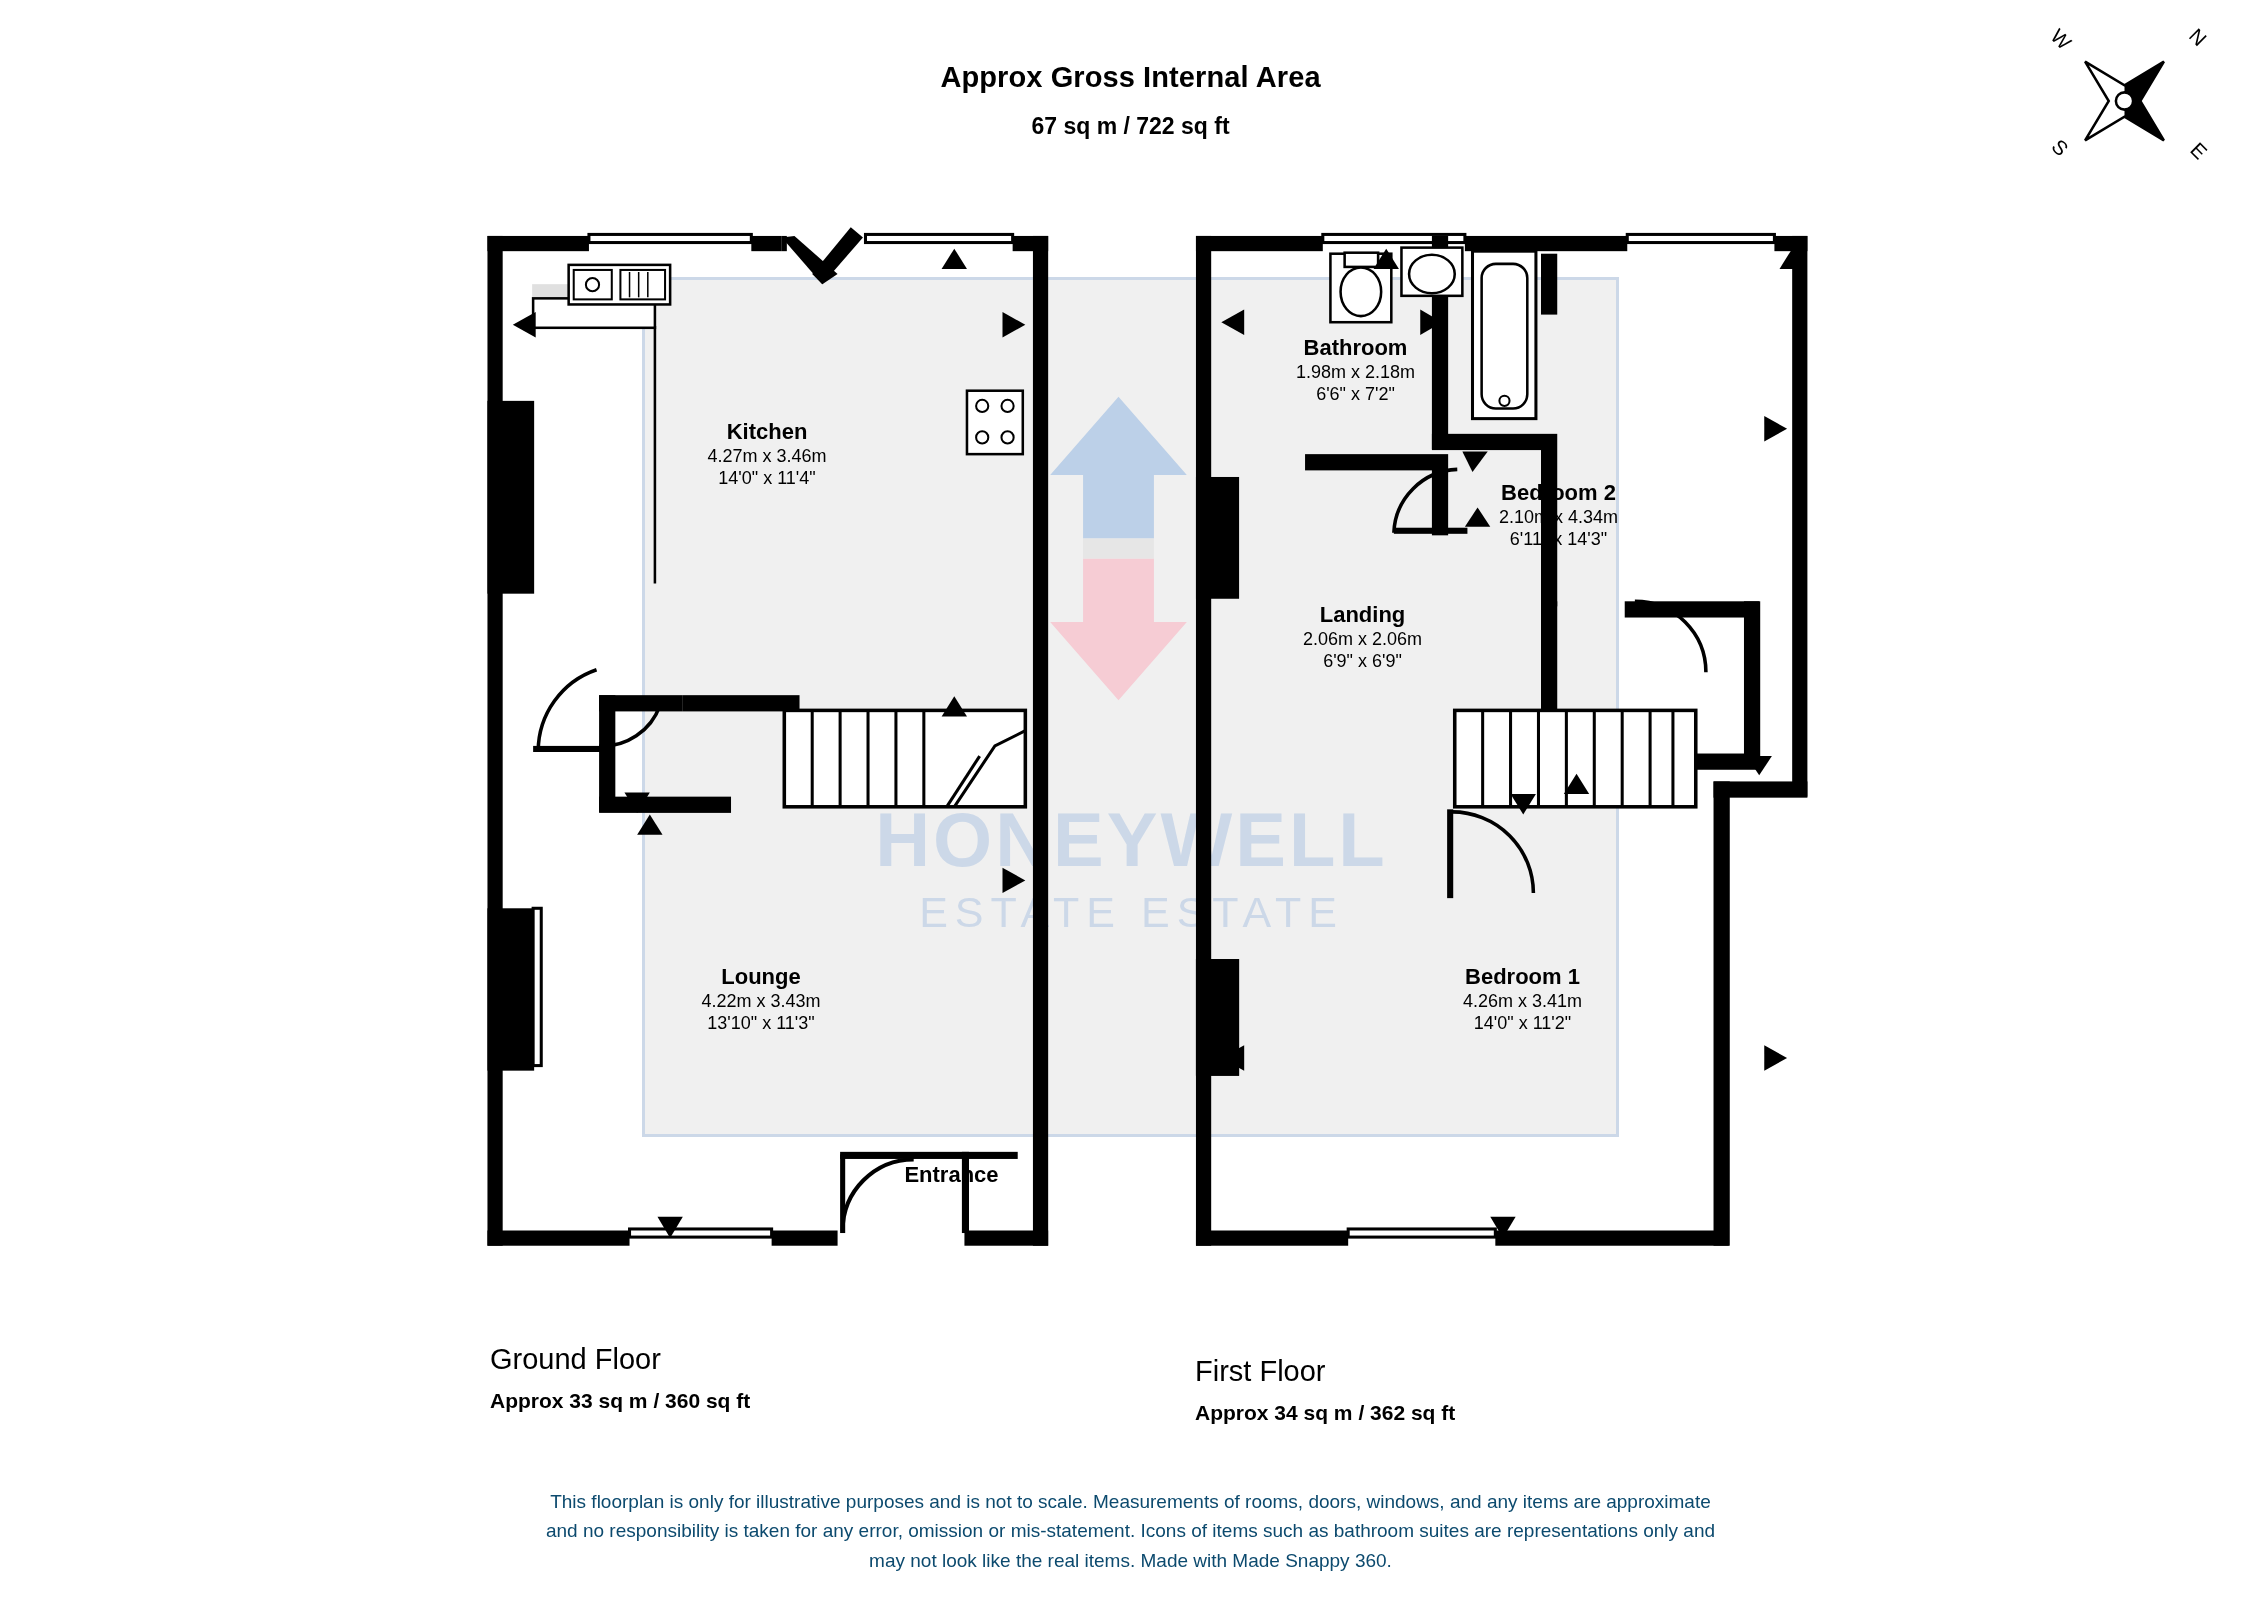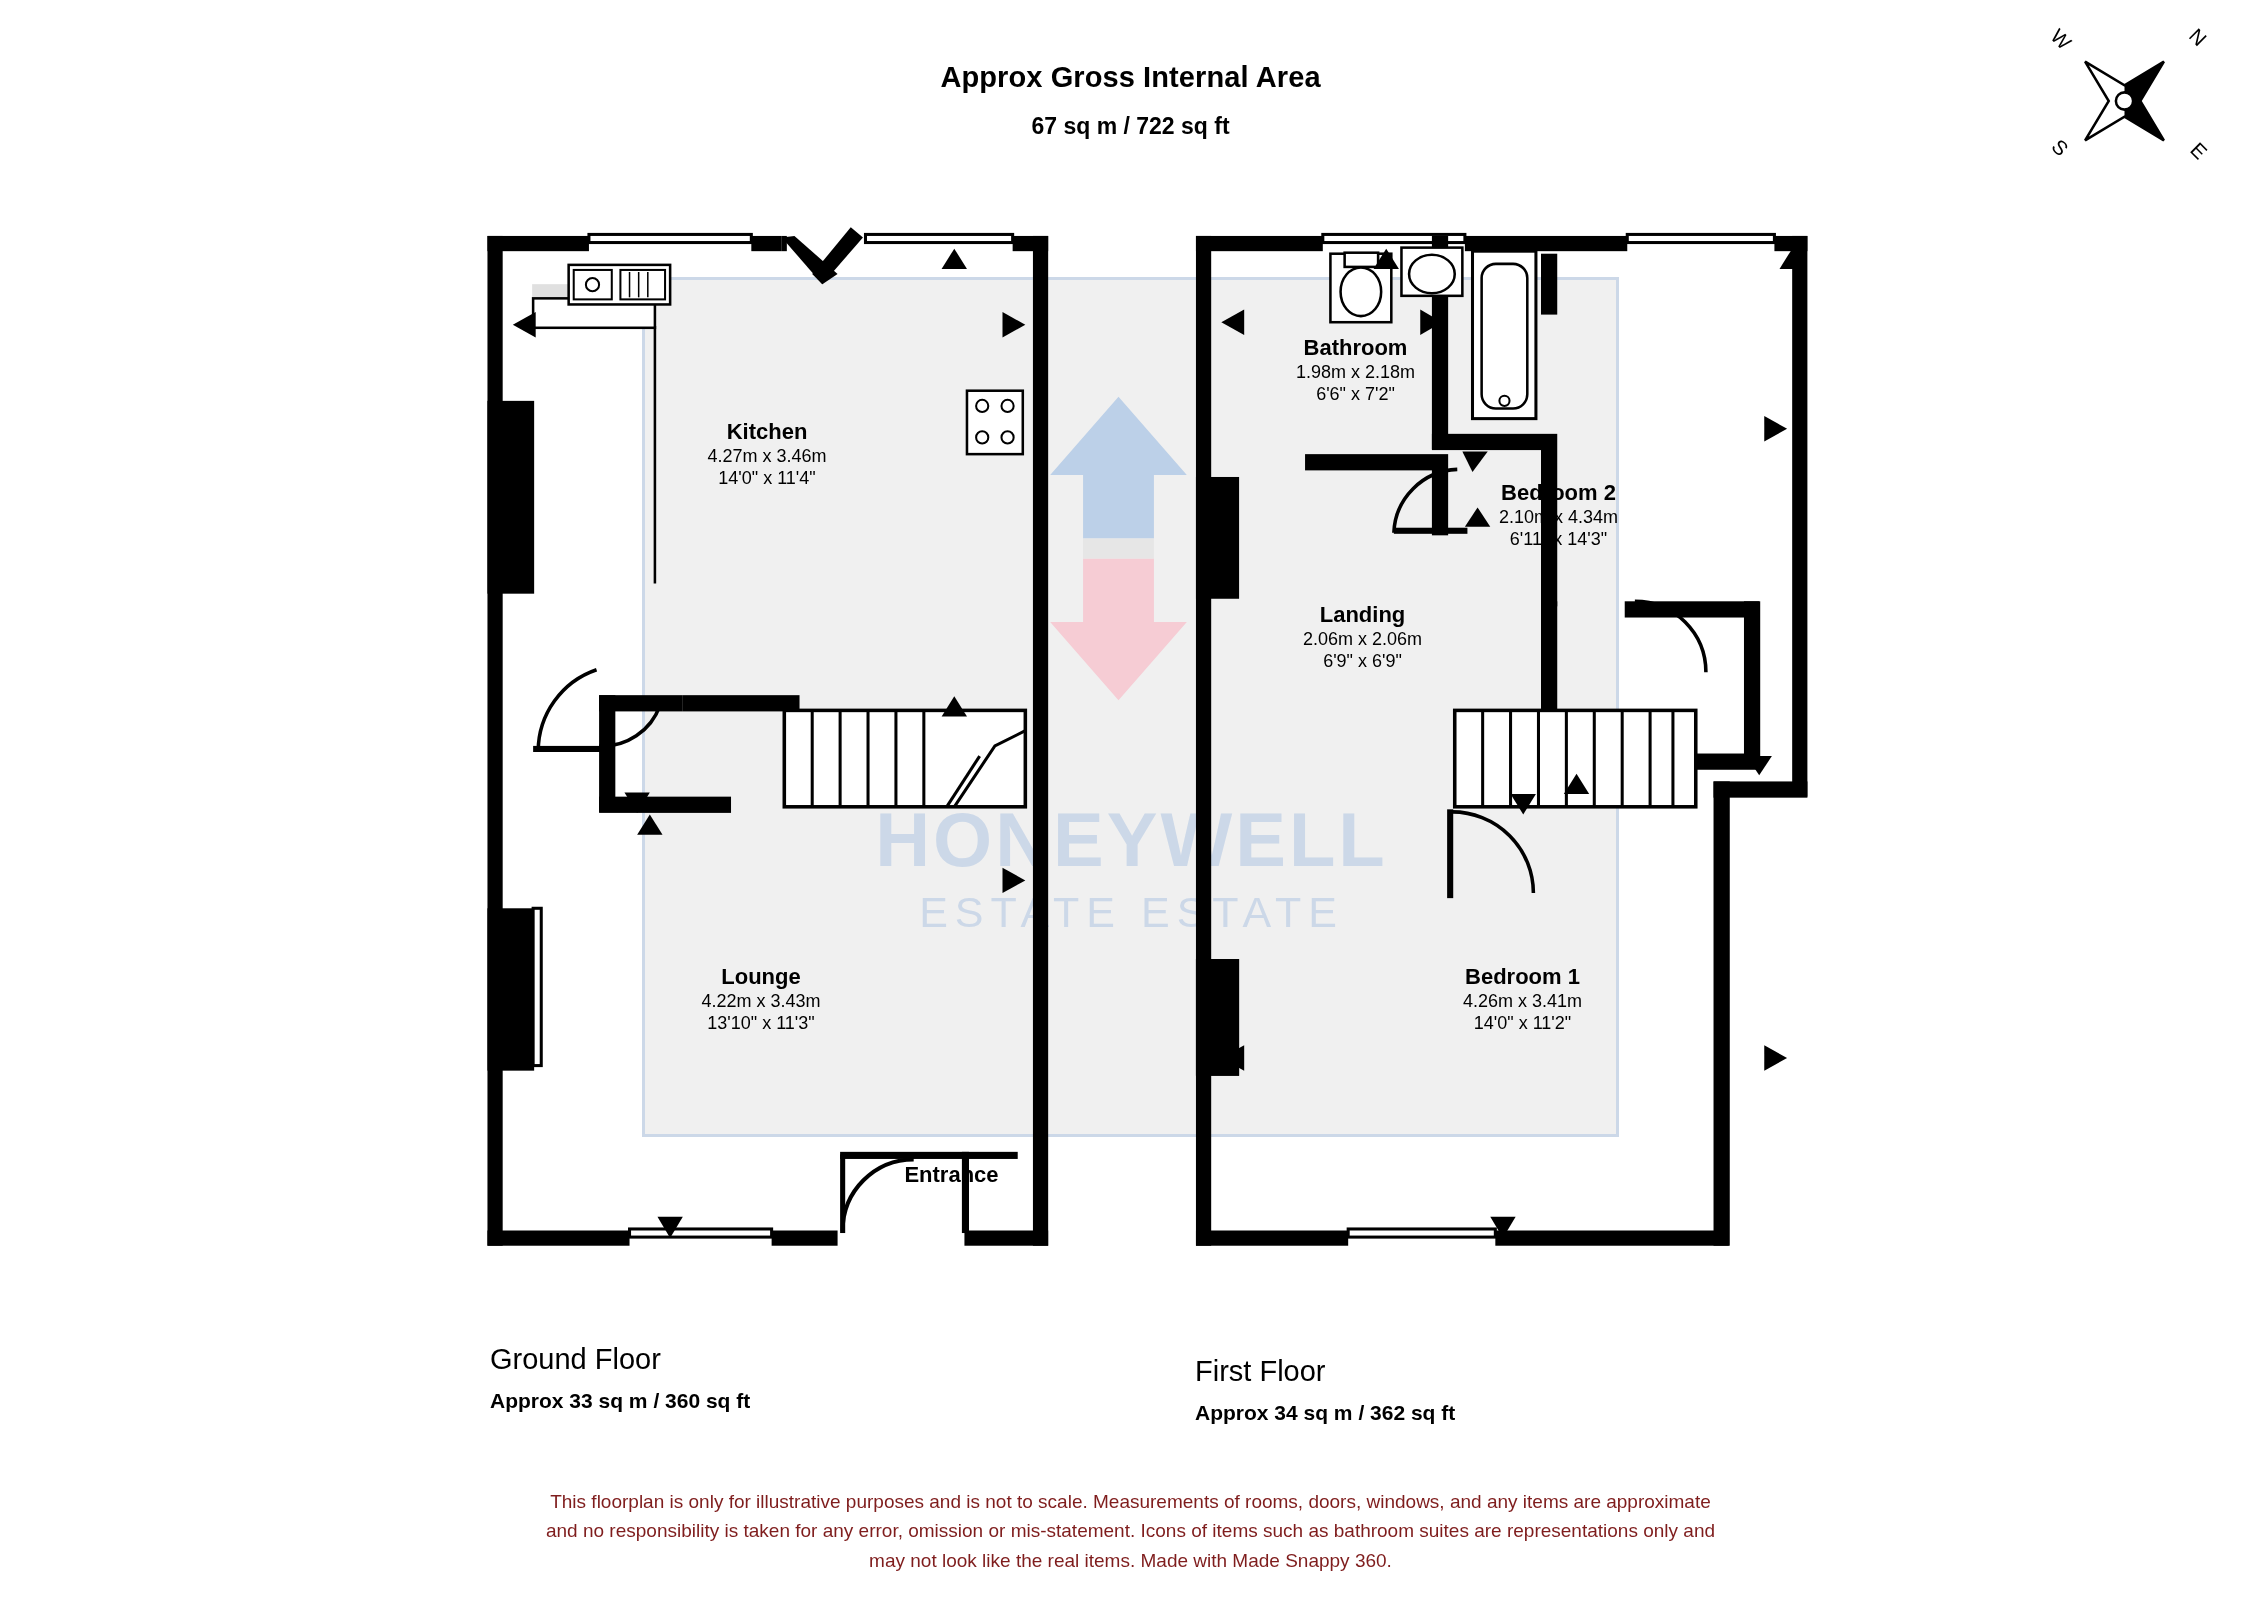--- a/index.html
+++ b/index.html
@@ -63,21 +63,21 @@
   .label .dim { font-size:18px; }
 
   
   .floorcap { position:absolute; z-index:6; }
   .floorcap .title { font-size:29px; }
   .floorcap .sub { font-size:21px; font-weight:bold; margin-top:13px; }
 
   
   #disclaimer {
     position:absolute; left:0; top:1487px; width:100%;
-    text-align:center; font-size:19px; line-height:1.55; color:#7f1d1d;
+    text-align:center; font-size:19px; line-height:1.55; color:#0c4a6e;
     z-index:6;
   }
 
   svg { display:block; overflow:visible; }
 </style>
 </head>
 <body>
 
 <div id="header">
   <div class="line1">Approx Gross Internal Area</div>

